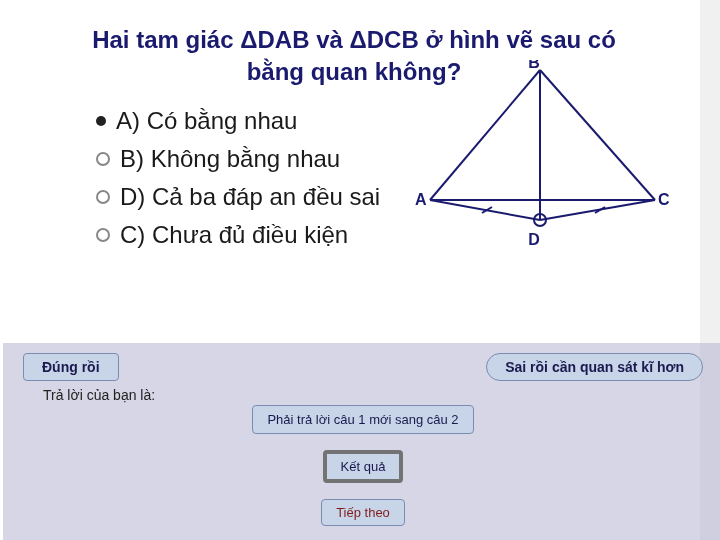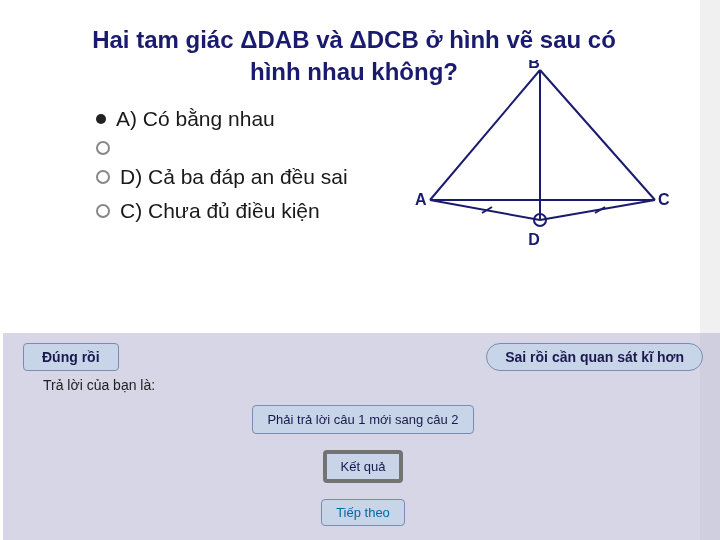--- a/index.html
+++ b/index.html
@@ -30,21 +30,21 @@
       margin-bottom: 18px;
     }
 
     .options {
       list-style: none;
       margin-left: 60px;
       margin-bottom: 10px;
     }
 
     .options li {
-      font-size: 21px;
+      font-size: 24px;
       color: #1a1a1a;
       margin-bottom: 10px;
       display: flex;
       align-items: center;
       gap: 10px;
     }
 
     .bullet-filled {
       width: 10px;
       height: 10px;
@@ -108,21 +108,21 @@
       color: #1a1a4e;
       cursor: pointer;
       font-weight: bold;
       margin-left: auto;
     }
 
     .traloi-label {
       font-size: 14px;
       color: #222;
       margin-left: 20px;
-      margin-bottom: 12px;
+      margin-bottom: 2px;
     }
 
     .chua-dung-label {
       font-size: 14px;
       color: #222;
       text-align: center;
       margin-bottom: 4px;
     }
 
     .overlay-row2 {
@@ -153,41 +153,42 @@
       color: #1a1a4e;
       cursor: pointer;
     }
 
     .btn-tieptheo {
       background: #c8d4e8;
       border: 1px solid #7a8db0;
       border-radius: 4px;
       padding: 5px 14px;
       font-size: 13px;
-      color: #0369a1;
+      color: #7f1d1d;
       cursor: pointer;
     }
   </style>
 </head>
 <body>
 
 <div class="slide">
 
   <div class="title">
     <div>Hai tam giác ΔDAB và ΔDCB ở hình vẽ sau có</div>
-    <div>hình nhau không?</div>
+    <div>bằng quan không?</div>
   </div>
 
   <ul class="options">
     <li>
       <span class="bullet-filled"></span>
       <span>A) Có bằng nhau</span>
     </li>
     <li>
       <span class="bullet-circle"></span>
+      <span>B) Không bằng nhau</span>
     </li>
     <li>
       <span class="bullet-circle"></span>
       <span>D) Cả ba đáp an đều sai</span>
     </li>
     <li>
       <span class="bullet-circle"></span>
       <span>C) Chưa đủ điều kiện</span>
     </li>
   </ul>

